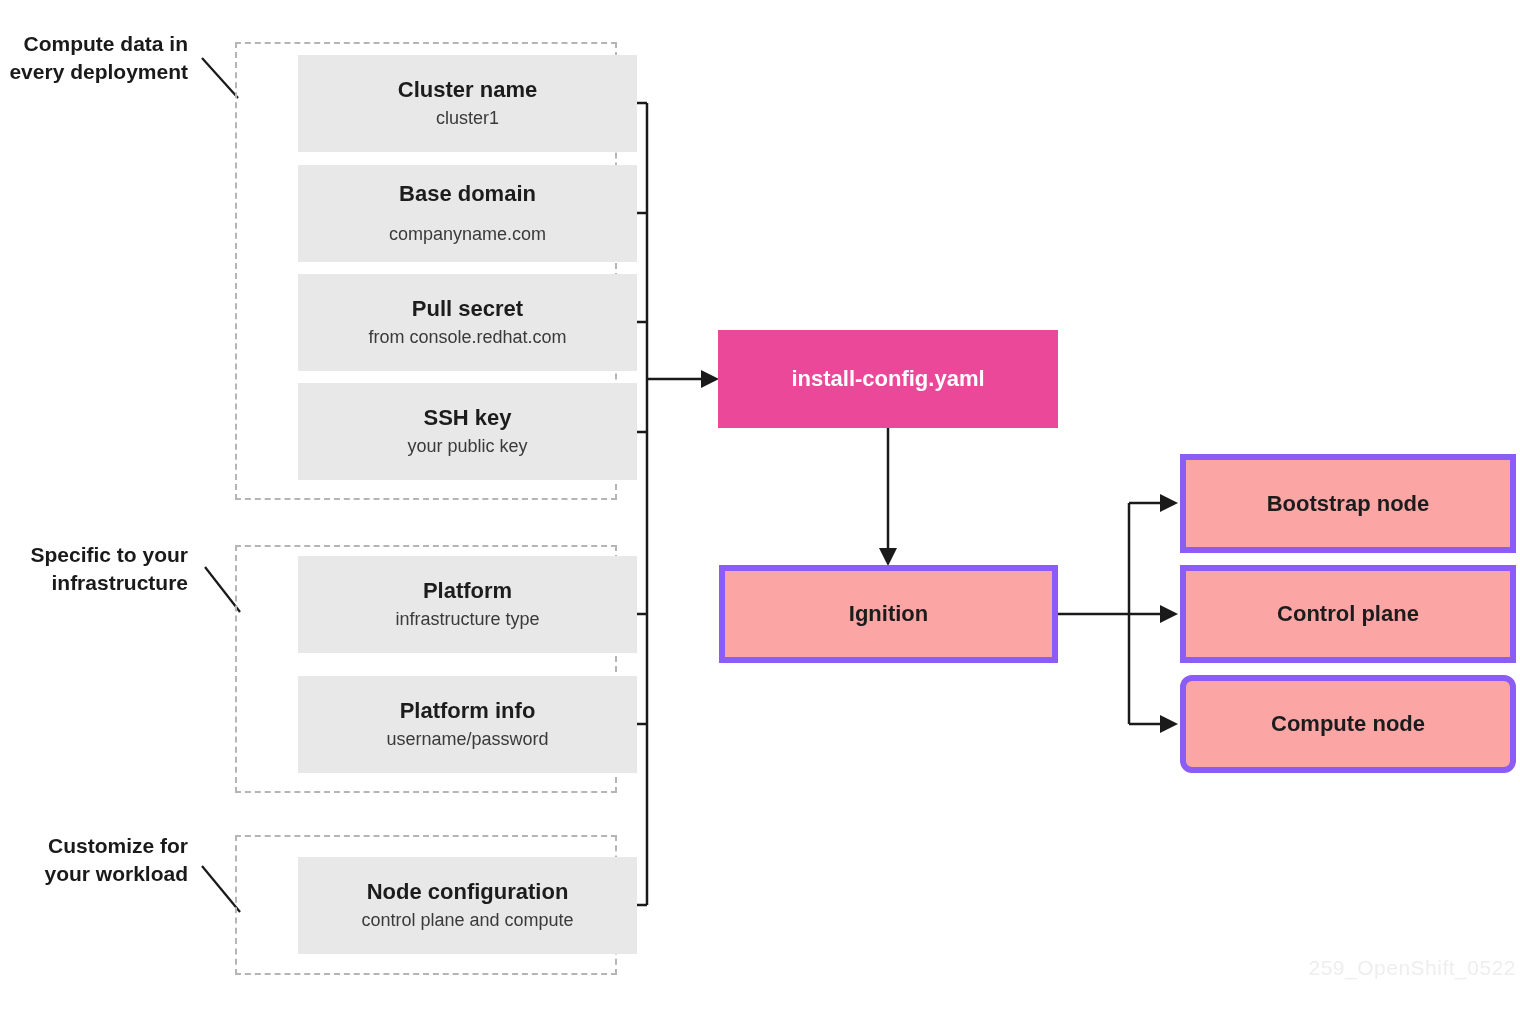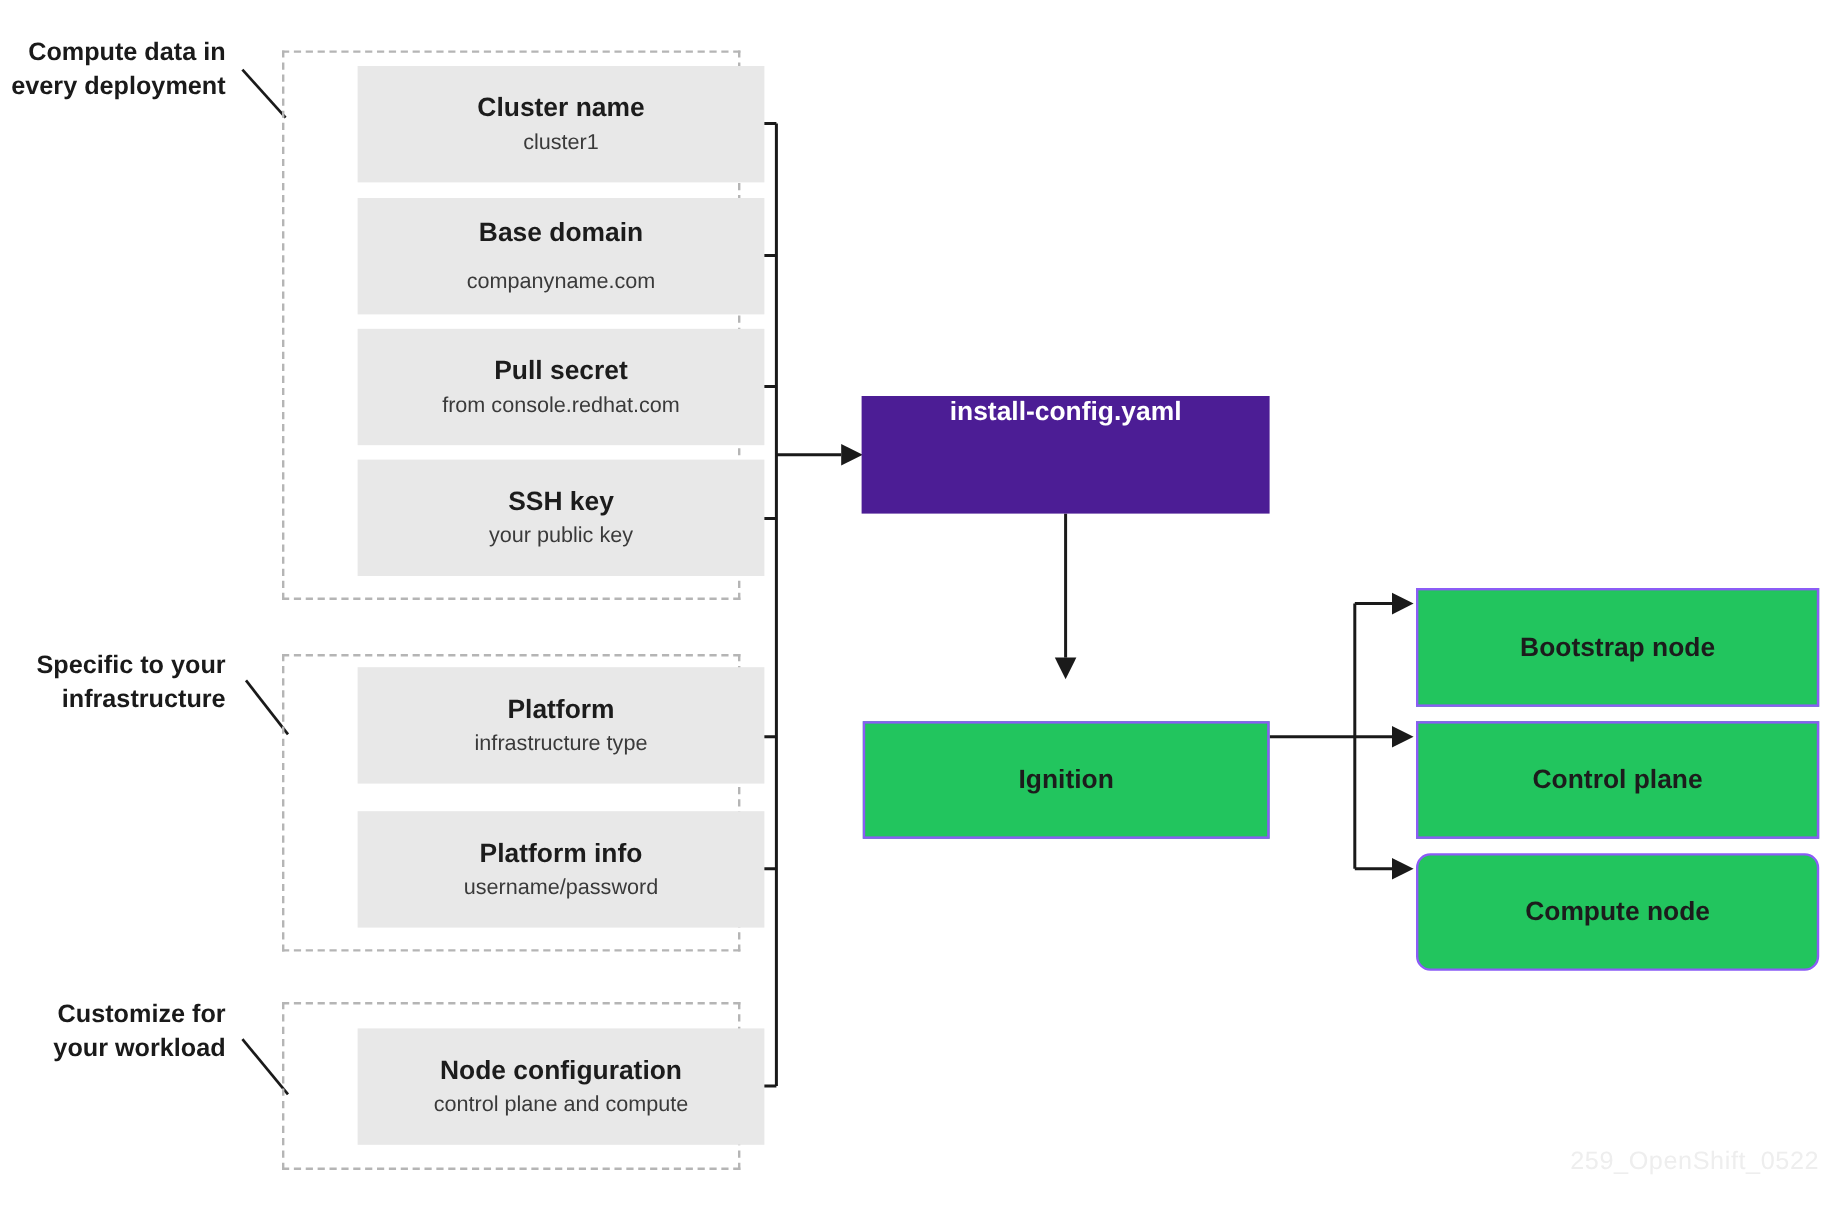--- a/index.html
+++ b/index.html
@@ -28,28 +28,28 @@
   .gbox{position:absolute;left:257px;width:339px;height:97px;background:#e8e8e8;
         display:flex;flex-direction:column;justify-content:center;align-items:center;
         text-align:center;margin-left:41px;}
   .gbox .t{font-size:22px;font-weight:700;color:#1c1c1c;line-height:29px;}
   .gbox .s{font-size:18px;font-weight:400;color:#3a3a3a;line-height:29px;}
   #gb0{top:55px;}  #gb1{top:165px;gap:12px;}  #gb2{top:274px;}  #gb3{top:383px;}
   #gb4{top:556px;} #gb5{top:676px;}
   #gb6{top:857px;}
 
   
-  .bluebox{position:absolute;left:718px;top:330px;width:340px;height:98px;background:#4c1d95;
-           display:flex;justify-content:center;
+  .bluebox{position:absolute;left:718px;top:330px;width:340px;height:98px;background:#ec4899;
+           display:flex;align-items:center;justify-content:center;
            font-size:22px;font-weight:600;color:#ffffff;}
 
   
-  .obox{position:absolute;background:#22c55e;border:2px solid #8b5cf6;box-sizing:border-box;
+  .obox{position:absolute;background:#fca5a5;border:6px solid #8b5cf6;box-sizing:border-box;
         display:flex;align-items:center;justify-content:center;
-        font-size:22px;font-weight:600;color:#1c1c1c;margin-top:36px;}
+        font-size:22px;font-weight:600;color:#1c1c1c;}
   #ignition{left:719px;top:565px;width:339px;height:98px;}
   #out0{left:1180px;top:454px;width:336px;height:99px;}
   #out1{left:1180px;top:565px;width:336px;height:98px;}
   #out2{left:1180px;top:675px;width:336px;height:98px;border-radius:12px;}
 
   .watermark{position:absolute;right:4px;top:956px;font-size:21px;font-weight:400;
              color:#eeeeee;letter-spacing:0.5px;}
 </style>
 </head>
 <body>

